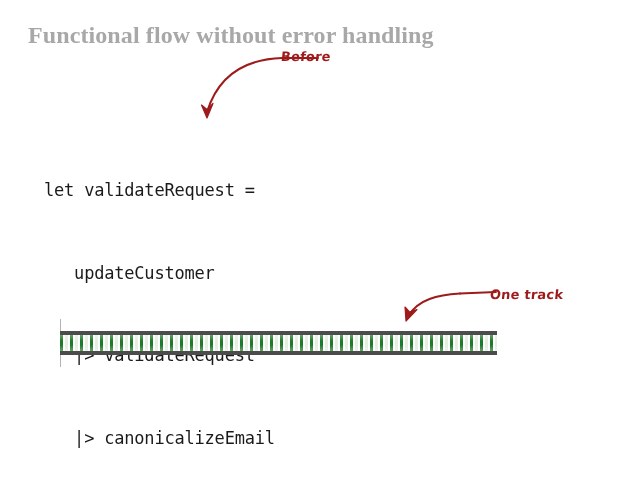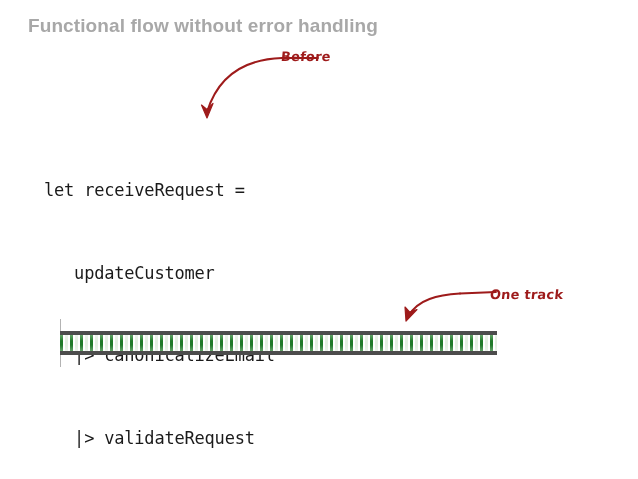--- a/index.html
+++ b/index.html
@@ -16,23 +16,23 @@
     width: 638px;
     height: 479px;
     background: #ffffff;
     overflow: hidden;
   }
 
   
   #slide-title {
     position: absolute;
     left: 28px;
-    top: 15px;
-    font-family: Liberation Sans, sans-serif;
-    font-size: 19px;
+    top: 22px;
+    font-family: Liberation Serif, serif;
+    font-size: 24px;
     font-weight: bold;
     letter-spacing: 0.1px;
     color: #a8a8a8;
     white-space: nowrap;
   }
 
   
   #code-block {
     position: absolute;
     left: 44px;
@@ -155,24 +155,24 @@
   <div id="label-before" class="annotation-label">Before</div>
 
   <svg id="arrow-one-track" class="annotation-arrow" width="100" height="45" viewBox="0 0 100 45">
     <path d="M96 7 L60 8.5" stroke="#9e1b1b" stroke-width="1.8" fill="none" stroke-linecap="round"></path>
     <path d="M60 8.5 C 38 10, 18 14, 8.5 31" stroke="#9e1b1b" stroke-width="2" fill="none" stroke-linecap="round"></path>
     <path d="M6 36 L5 22 L9.5 27 L17 24.5 Z" fill="#9e1b1b" stroke="#9e1b1b" stroke-width="1.2" stroke-linejoin="round"></path>
   </svg>
   <div id="label-one-track" class="annotation-label">One track</div>
 
   <div id="code-block">
-    <div class="code-line">let receiveRequest =</div>
+    <div class="code-line">let validateRequest =</div>
     <div class="code-line">   updateCustomer</div>
+    <div class="code-line">   |&gt; validateRequest</div>
     <div class="code-line">   |&gt; canonicalizeEmail</div>
-    <div class="code-line">   |&gt; validateRequest</div>
     
     
     
   </div>
 
   <div id="track-start-line"></div>
   <div id="track-wrap">
     <div id="track-bed"></div>
     <div id="track-sheen"></div>
     <div id="rail-top"></div>

